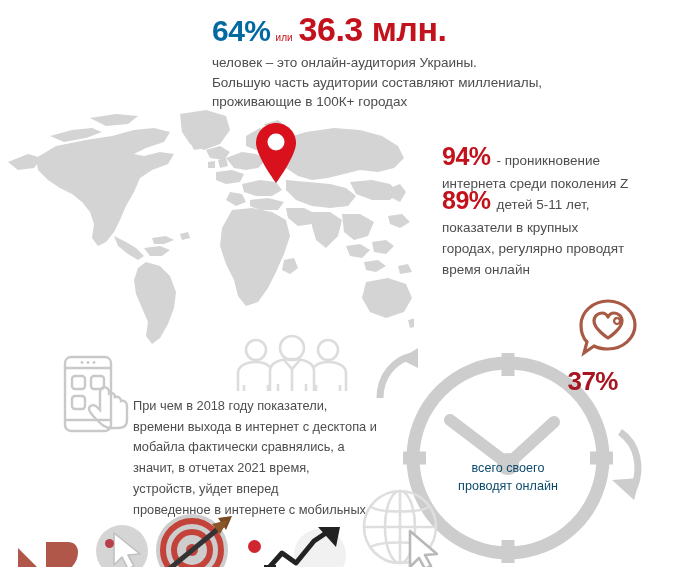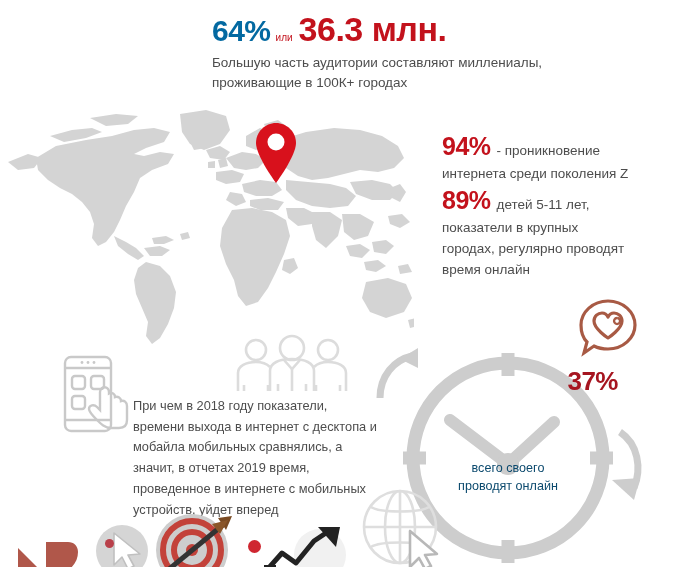--- a/index.html
+++ b/index.html
@@ -33,21 +33,21 @@
   .big-num{
     color:#c3121c;font-weight:bold;font-size:34px;letter-spacing:-0.5px;
     display:inline-block;vertical-align:baseline;
   }
   .body-text{
     font-size:13.5px;line-height:1.45;color:#4d4d4d;
   }
   #headline .body-text{margin-top:7px;}
 
   
-  #stat-94{left:442px;top:132px;width:250px;}
+  #stat-94{left:442px;top:142px;width:250px;}
   #stat-89{left:442px;top:186px;width:248px;}
   .stat-pct{
     color:#c3121c;font-weight:bold;font-size:25px;letter-spacing:-0.5px;
     display:inline-block;vertical-align:baseline;
   }
   .stat-tail{
     font-size:13.5px;color:#4d4d4d;display:inline-block;
     vertical-align:baseline;padding-left:6px;
   }
   .stat-rest{font-size:13.5px;line-height:1.55;color:#4d4d4d;margin-top:3px;}
@@ -166,20 +166,21 @@
       <path d="M21,1 C10,1 1,10 1,21 C1,34 21,61 21,61 C21,61 41,34 41,21 C41,10 32,1 21,1 Z" fill="#d8111c"></path>
       <circle cx="21" cy="20" r="8.5" fill="#ffffff"></circle>
     </svg>
   </div>
 
   <div class="abs" id="headline">
     <div class="h-line">
       <span class="big-pct">64%</span><span class="ili">или</span><span class="big-num">36.3 млн.</span>
     </div>
     <div class="body-text">
+      <div>человек – это онлайн-аудитория Украины.</div>
       <div>Большую часть аудитории составляют миллениалы,</div>
       <div>проживающие в 100К+ городах</div>
     </div>
   </div>
 
   <div class="abs" id="stat-94">
     <div>
       <span class="stat-pct">94%</span><span class="stat-tail">- проникновение</span>
     </div>
     <div class="stat-rest">интернета среди поколения Z</div>
@@ -243,24 +244,24 @@
                  C46,72 50,76 56,76 L64,76 C69,76 72,73 72,68 L72,54
                  C72,50 69,48 66,49 C66,46 63,44 60,45 C60,42 57,40 54,41.5
                  L54,40 C54,36 50,34 47,36 C45.5,37 45,38.5 45,40 Z"></path>
       </g>
     </svg>
   </div>
 
   <div class="abs" id="mobile-paragraph">
     <div>При чем в 2018 году показатели,</div>
     <div>времени выхода в интернет с десктопа и</div>
-    <div>мобайла мобильных сравнялись, а</div>
-    <div>значит, в отчетах 2019 время,</div>
+    <div>мобайла фактически сравнялись, а</div>
+    <div>значит, в отчетах 2021 время,</div>
+    <div>устройств, уйдет вперед</div>
     <div>проведенное в интернете с мобильных</div>
-    <div>устройств, уйдет вперед</div>
   </div>
 
   <div class="abs" id="arrow-up-left">
     <svg viewBox="0 0 60 60" width="60" height="60" aria-hidden="true">
       <path d="M8,56 C8,34 22,18 40,14" fill="none" stroke="#cdcdcd" stroke-width="7"></path>
       <path d="M46,6 L46,26 L28,17 Z" fill="#cdcdcd"></path>
     </svg>
   </div>
 
   <div class="abs" id="arrow-down-right">

